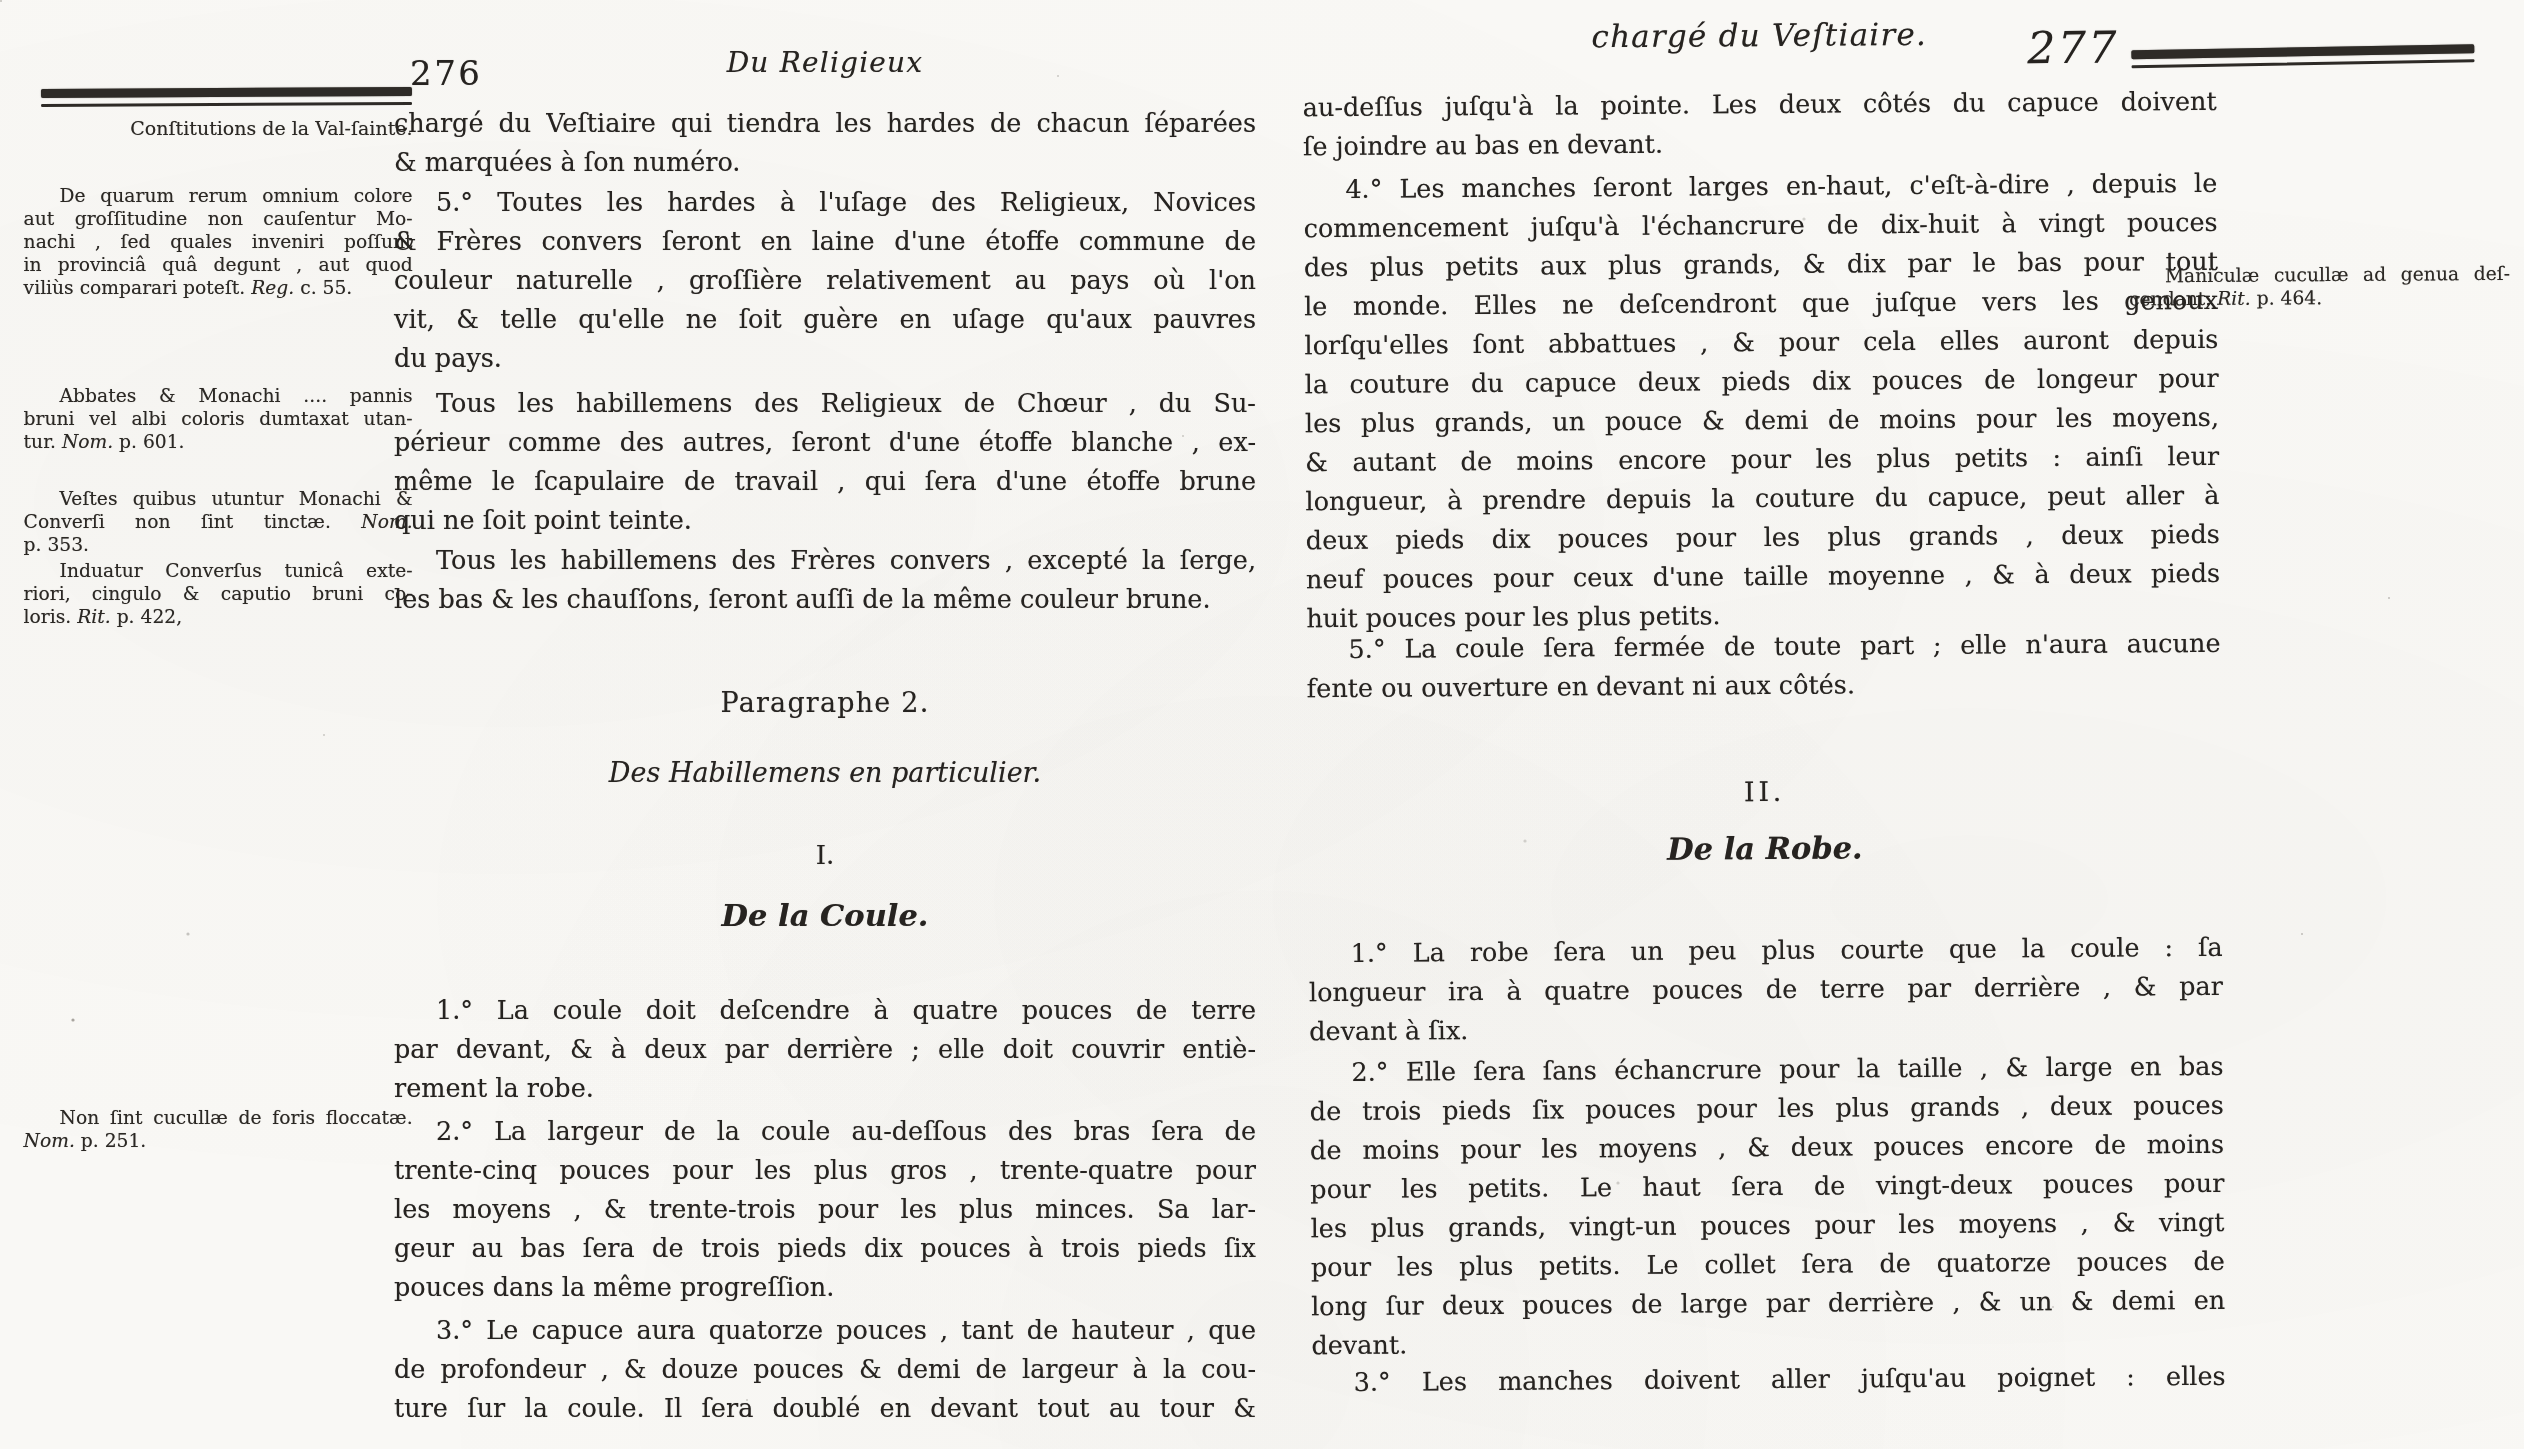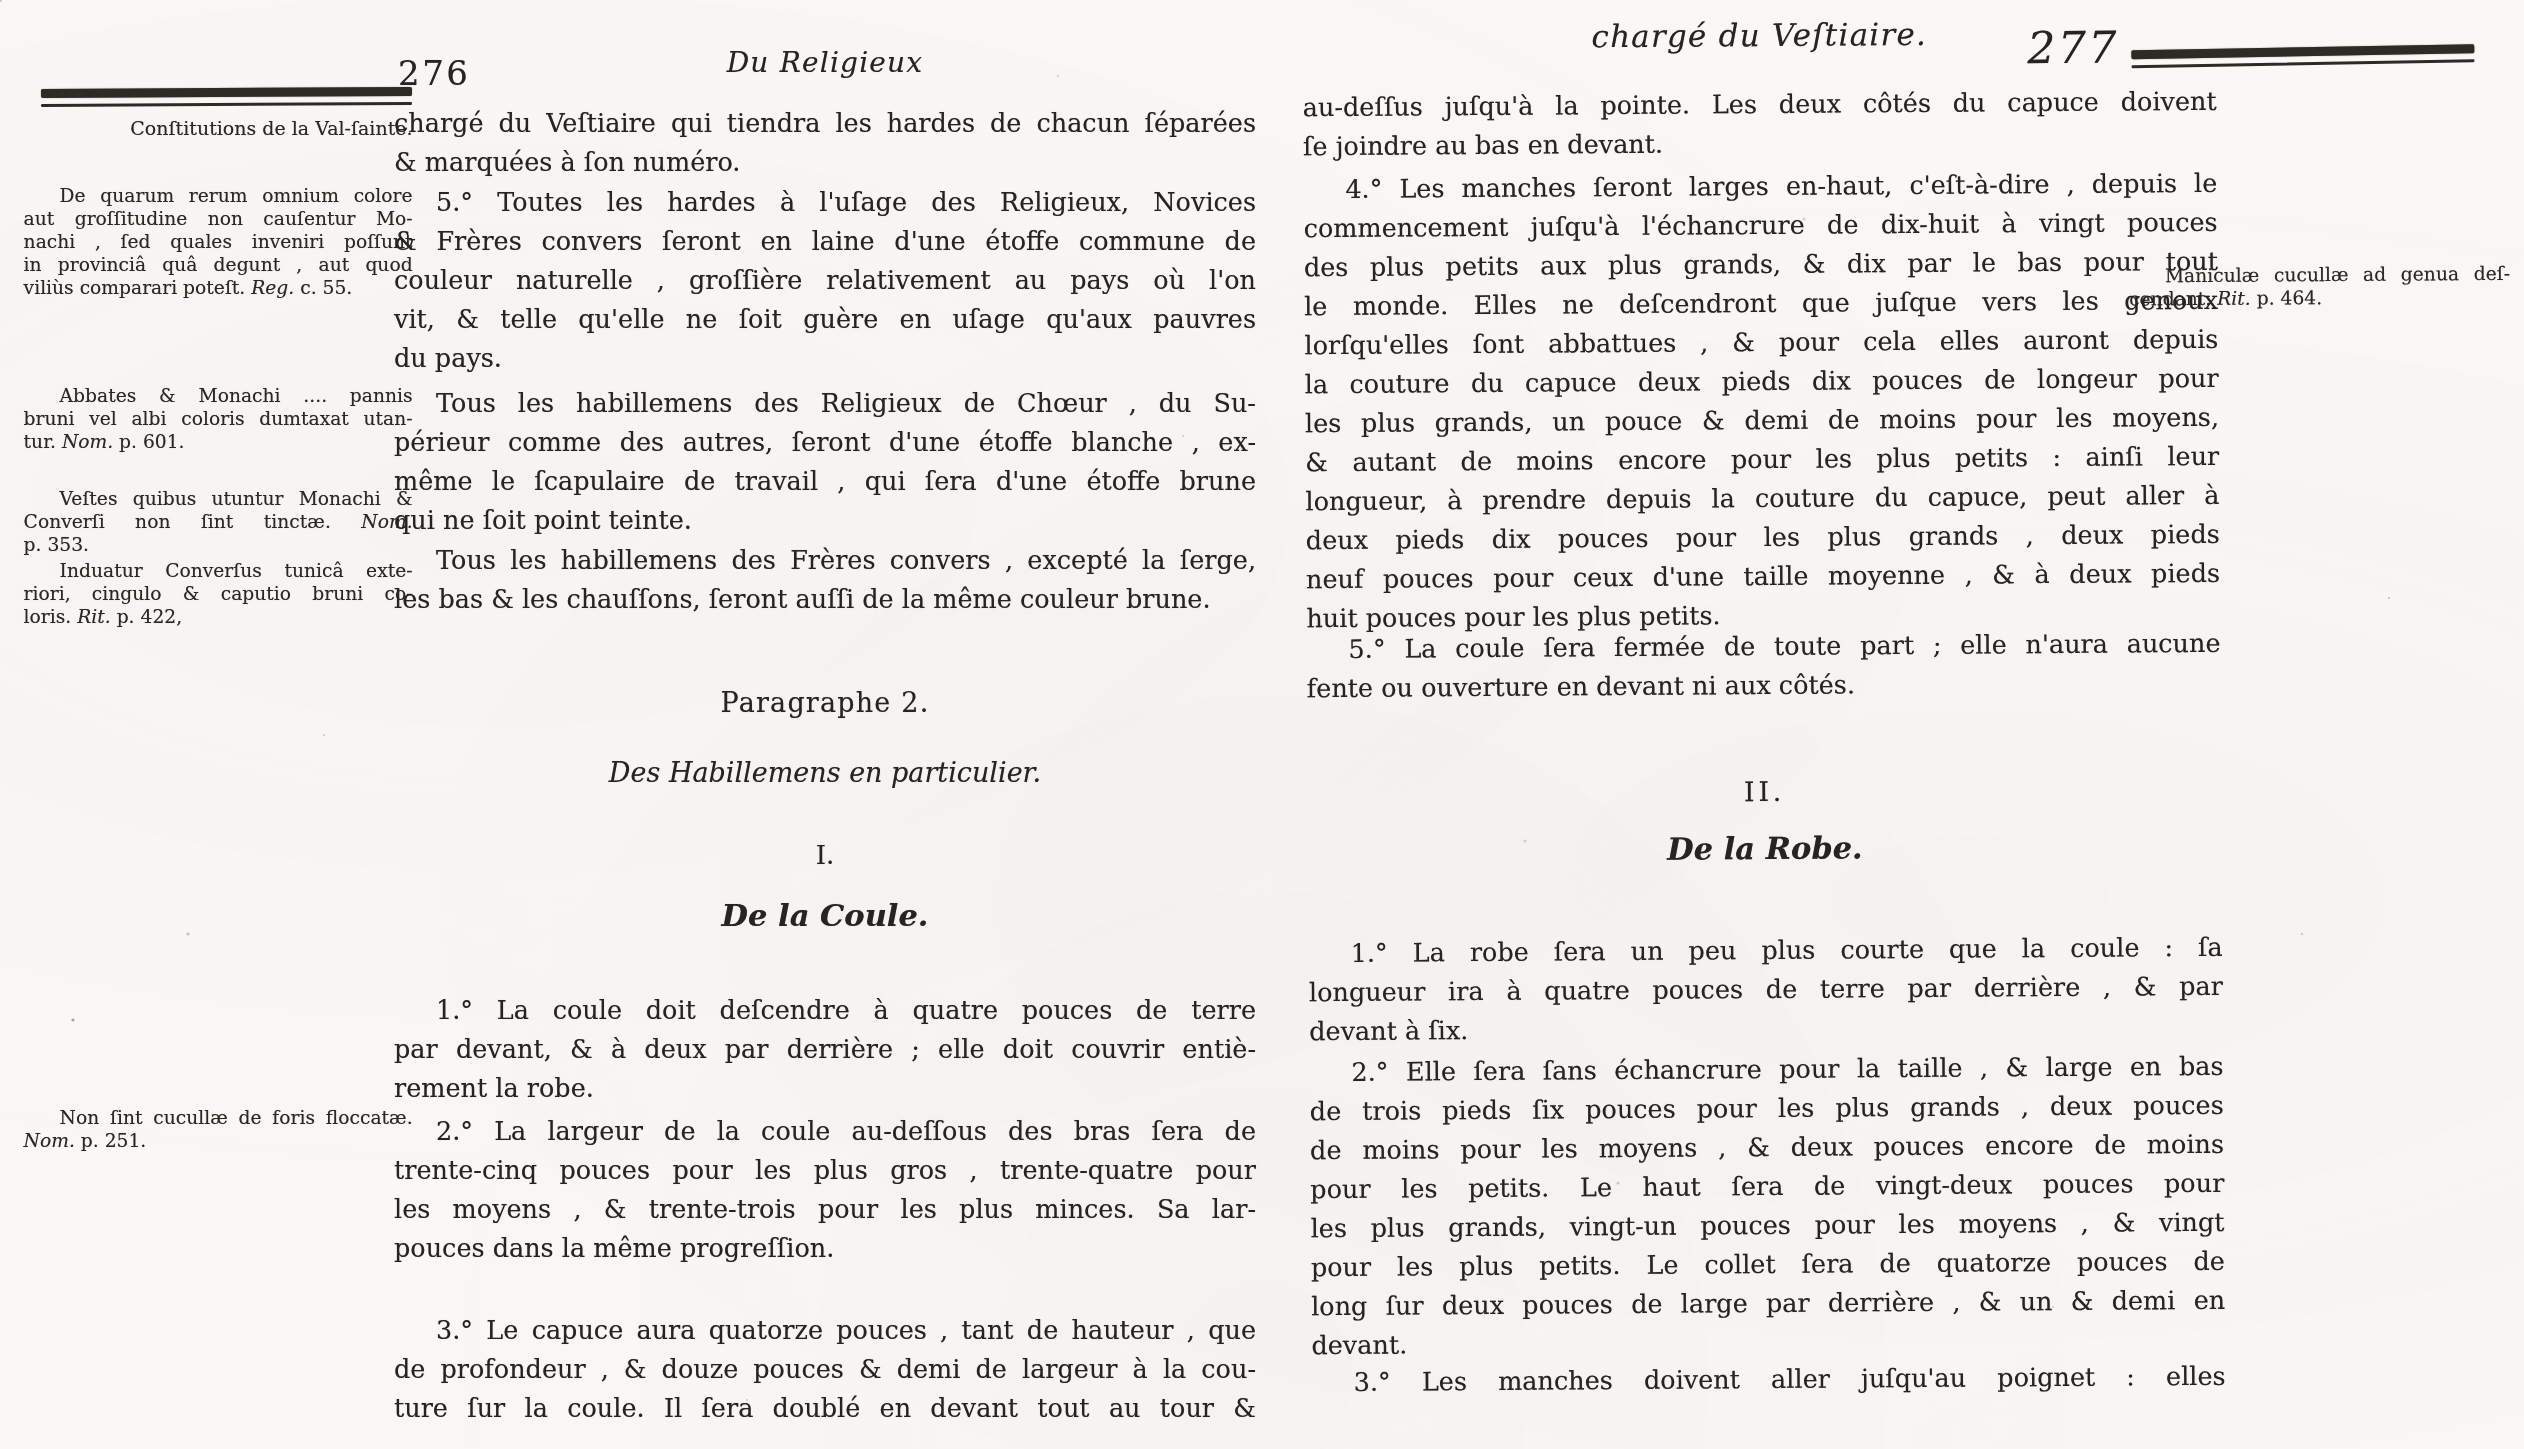--- a/index.html
+++ b/index.html
@@ -27,21 +27,21 @@
   
   .hd{position:absolute;text-align:center;}
   #hd-par  {left:394px;width:862px;top:687px;font-size:27px;letter-spacing:1.2px;}
   #hd-subj {left:394px;width:862px;top:757px;font-size:27px;font-style:italic;}
   #hd-one  {left:394px;width:862px;top:840px;font-size:26px;}
   #hd-coule{left:394px;width:862px;top:897px;font-size:30.5px;font-style:italic;font-weight:bold;}
   #hd-two  {left:1307px;width:914px;top:776px;font-size:27px;letter-spacing:3.7px;}
   #hd-robe {left:1307px;width:914px;top:830px;font-size:30.5px;font-style:italic;font-weight:bold;}
 
   
-  #lp-num  {position:absolute;left:398px;top:53px;font-size:34px;letter-spacing:2.5px;}
+  #lp-num  {position:absolute;left:410px;top:53px;font-size:34px;letter-spacing:2.5px;}
   #lp-title{position:absolute;left:394px;width:862px;top:46px;text-align:center;font-size:28px;font-style:italic;letter-spacing:1.2px;}
   #rp-title{position:absolute;left:1307px;width:914px;top:17.4px;text-align:center;font-size:31px;font-style:italic;letter-spacing:1.2px;}
   #rp-num  {position:absolute;left:2032px;top:23.6px;font-size:44px;font-style:italic;letter-spacing:2.5px;}
 
   
   .mnote{position:absolute;left:23.6px;width:389px;font-size:18.7px;line-height:23px;color:#2b2824;}
   .mnote .line:first-child{text-indent:36px;}
   .mnote .line.last{text-align-last:left;}
   #mn-f{left:2132px;width:381px;line-height:23px;}
   #lp-mhead{position:absolute;left:23.6px;width:389px;top:117px;font-size:19px;text-align:right;color:#2b2824;}
@@ -137,20 +137,21 @@
 
   <div class="blk ind" style="top:991px">
       <div class="line"><span>1.° La coule doit deſcendre à quatre pouces de terre</span></div>
       <div class="line"><span>par devant, &amp; à deux par derrière ; elle doit couvrir entiè-</span></div>
       <div class="line last"><span>rement la robe.</span></div>
     </div>
   <div class="blk ind" style="top:1112px">
       <div class="line"><span>2.° La largeur de la coule au-deſſous des bras ſera de</span></div>
       <div class="line"><span>trente-cinq pouces pour les plus gros , trente-quatre pour</span></div>
       <div class="line"><span>les moyens , &amp; trente-trois pour les plus minces. Sa lar-</span></div>
+      <div class="line"><span>geur au bas ſera de trois pieds dix pouces à trois pieds ſix</span></div>
       <div class="line last"><span>pouces dans la même progreſſion.</span></div>
     </div>
   <div class="blk ind cont" style="top:1311px">
       <div class="line"><span>3.° Le capuce aura quatorze pouces , tant de hauteur , que</span></div>
       <div class="line"><span>de profondeur , &amp; douze pouces &amp; demi de largeur à la cou-</span></div>
       <div class="line last"><span>ture ſur la coule. Il ſera doublé en devant tout au tour &amp;</span></div>
     </div>
 </div>
 
 <div id="page-right" class="page ink">

